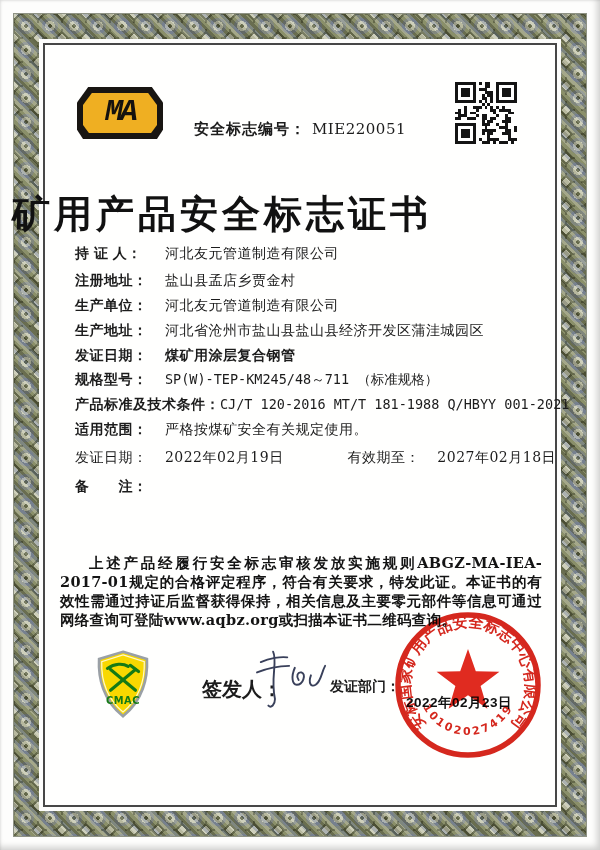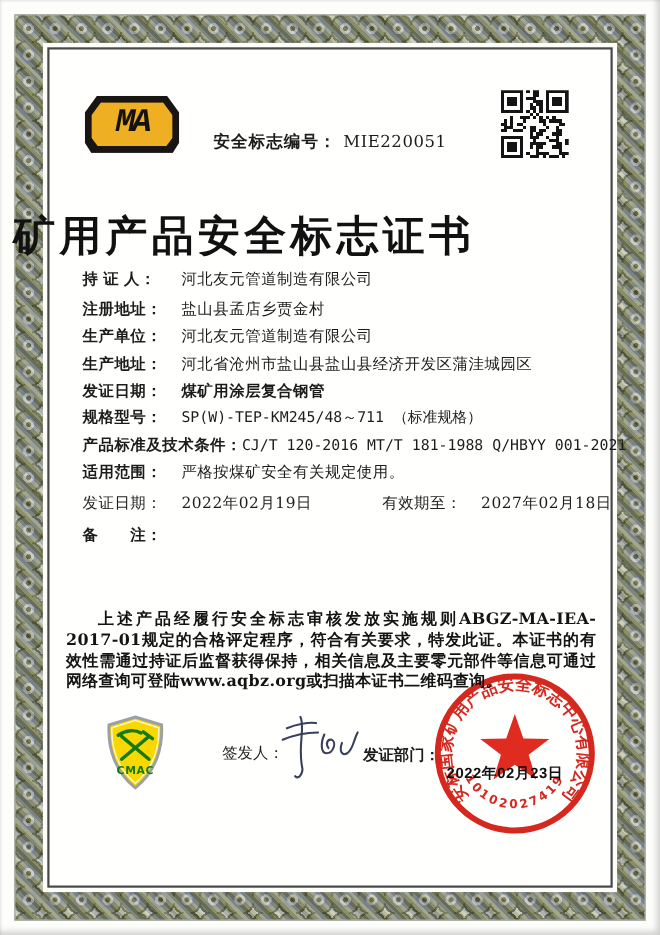--- a/index.html
+++ b/index.html
@@ -52,21 +52,21 @@
   .gap{display:inline-block;width:56px;}
   .date-lbl{font-weight:normal;}
 
   
   .statement{position:absolute;left:60px;top:553px;width:482px;margin:0;
     font-family:"DejaVu Serif",serif;font-weight:700;font-size:14.5px;line-height:19px;
     text-indent:2em;text-align:justify;letter-spacing:.3px;color:#141414;}
 
   
   .cmac{position:absolute;left:96px;top:650px;width:54px;height:68px;}
-  .signer-label{position:absolute;left:202px;top:676px;font-size:14px;font-weight:normal;}
+  .signer-label{position:absolute;left:202px;top:676px;font-size:20px;font-weight:bold;}
   .sig{position:absolute;left:252px;top:646px;width:80px;height:70px;}
   .issuer-label{position:absolute;left:330px;top:678px;font-size:14px;font-weight:bold;}
 
   .seal-date{position:absolute;left:406px;top:694px;font-size:13.5px;font-weight:bold;color:#101010;letter-spacing:.5px;}
   .seal{position:absolute;left:389px;top:606px;width:158px;height:158px;mix-blend-mode:multiply;}
   .seal .ring{font-family:"DejaVu Serif",serif;font-size:15px;font-weight:bold;fill:#d5281e;}
   .seal .num{font-family:"DejaVu Sans",sans-serif;font-size:11px;font-weight:bold;fill:#d5281e;letter-spacing:2.5px;}
   .seal text{text-anchor:middle;}
 
   .cmac-text{font-family:"DejaVu Sans",sans-serif;font-weight:bold;font-size:9.5px;fill:#157a15;text-anchor:middle;letter-spacing:.5px;}

